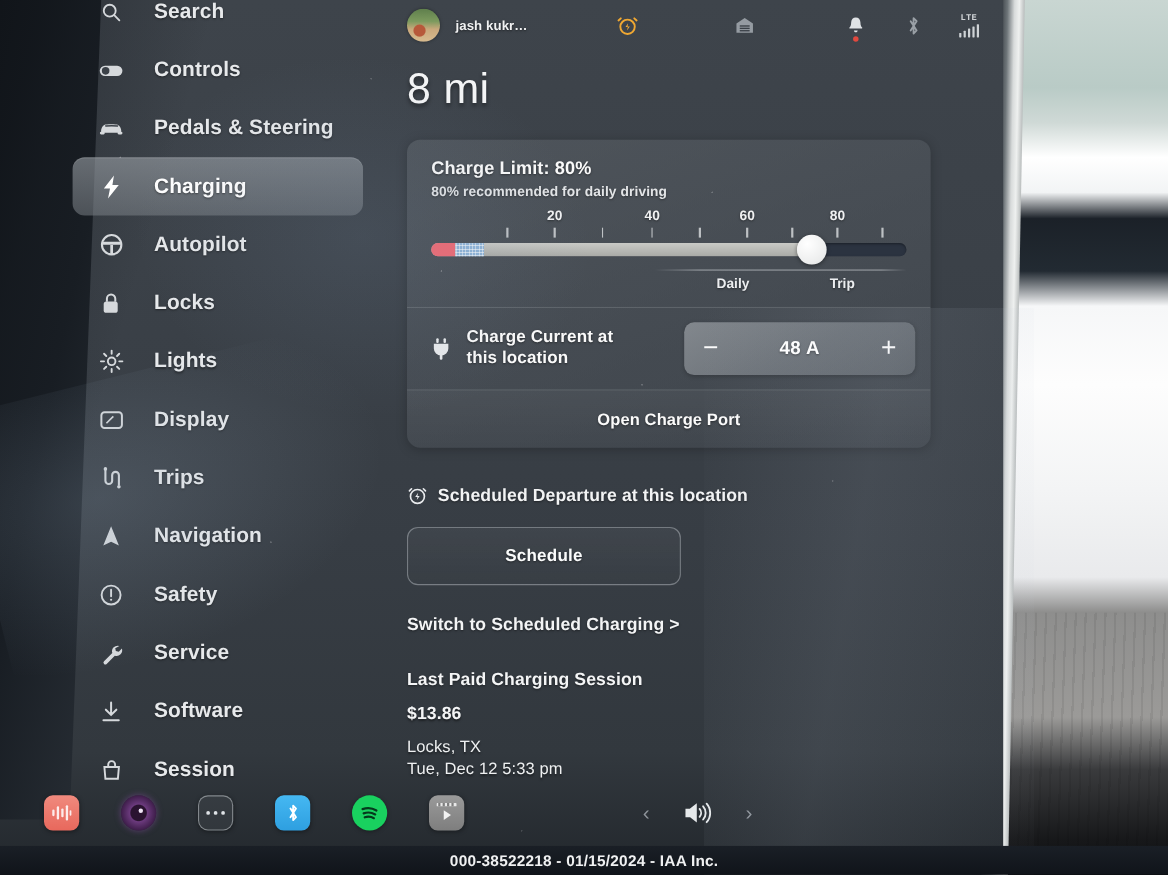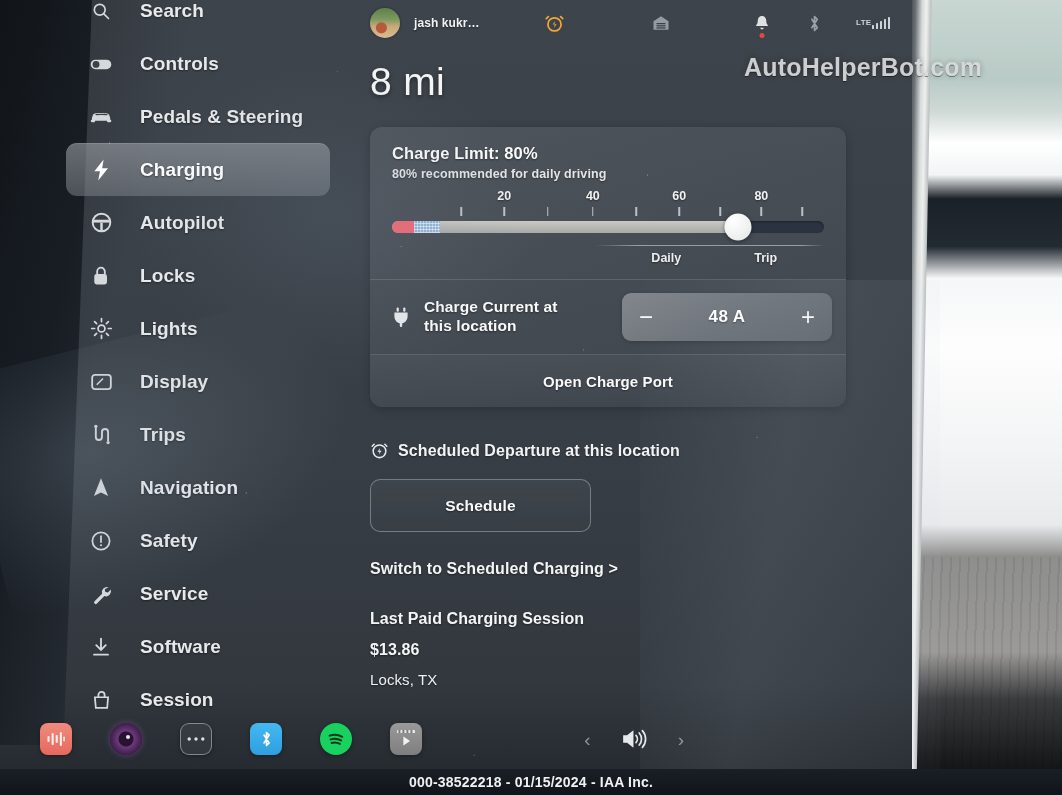--- a/index.html
+++ b/index.html
@@ -96,21 +96,21 @@
     letter-spacing:.1px; text-shadow:0 1px 2px rgba(0,0,0,.5);
     white-space:nowrap;
   }
   .status-icons{ margin-left:auto; display:flex; align-items:center; gap:0; }
   .si{ display:flex; align-items:center; justify-content:center; position:relative; }
   .si svg{ display:block; }
   .badge-dot{
     position:absolute; left:50%; bottom:-5px; transform:translateX(-50%);
     width:5px; height:5px; border-radius:50%; background:#e1493f;
   }
-  .lte-wrap{ display:flex; align-items:center; line-height:1; }
+  .lte-wrap{ display:flex; flex-direction:column; align-items:center; line-height:1;font-family:Liberation Mono, monospace; }
   .lte-txt{ color:#cfd2d5; font-size:8px; font-weight:700; letter-spacing:.3px; margin-bottom:1px;}
   .bars{ display:flex; align-items:flex-end; gap:1.5px; height:12px; }
   .bars i{ display:block; width:2.5px; background:#cfd3d6; border-radius:.5px; }
 
   
   .watermark{
     position:absolute; left:744px; top:53px;
     font-size:25px; font-weight:700; letter-spacing:.2px;
     color:#d9dadb; opacity:.92;
     text-shadow:0 1px 0 rgba(0,0,0,.45), 0 0 6px rgba(0,0,0,.3);
@@ -250,21 +250,21 @@
   
   .sched-head{
     display:flex; align-items:center; gap:9px; margin-top:34px;
   }
   .sched-head .alarm{ color:#e9ebed; display:flex; }
   .sched-head span{
     color:#f2f3f4; font-size:16px; font-weight:700; letter-spacing:.1px;
     text-shadow:0 1px 2px rgba(0,0,0,.45);
   }
   .sched-btn{
-    margin-top:19px; width:221px; height:53px; border-radius:10px;
+    margin-top:19px; width:249px; height:53px; border-radius:10px;
     border:1px solid rgba(215,220,225,.38);
     display:flex; align-items:center; justify-content:center;
     background:linear-gradient(180deg, rgba(255,255,255,.045), rgba(255,255,255,.012));
   }
   .sched-btn span{
     color:#fafbfb; font-size:15.5px; font-weight:700; letter-spacing:.2px;
     text-shadow:0 1px 2px rgba(0,0,0,.45);
   }
   .switch-link{
     margin-top:28px; color:#f3f4f5; font-size:16px; font-weight:700;
@@ -612,20 +612,21 @@
       <div class="sched-btn">
         <span>Schedule</span>
       </div>
 
       <div class="switch-link">Switch to Scheduled Charging &gt;</div>
 
       <div class="last-head">Last Paid Charging Session</div>
       <div class="amount">$13.86</div>
       <div class="loc">
         <div>Locks, TX</div>
+        <div>Tue, Dec 12 5:33 pm</div>
       </div>
 
     </div>
 
     <div class="dock">
       <div class="dock-apps">
 
         <div class="app app-audio">
           <svg width="20" height="16" viewBox="0 0 20 16" fill="#fdeceb">
             <rect x="1.5" y="5" width="2.1" height="6" rx="1"></rect>
@@ -690,19 +691,18 @@
         <div class="chev">›</div>
       </div>
     </div>
 
     <div class="glare-a"></div>
     <div class="glare-b"></div>
     <div class="glare-c"></div>
     <div class="dust"></div>
   </div>
 
-  <div class="watermark">AutoHelperBot.com</div>
 
   <div class="caption">
     <span>000-38522218 - 01/15/2024 - IAA Inc.</span>
   </div>
 
 </div>
 
 </body></html>

